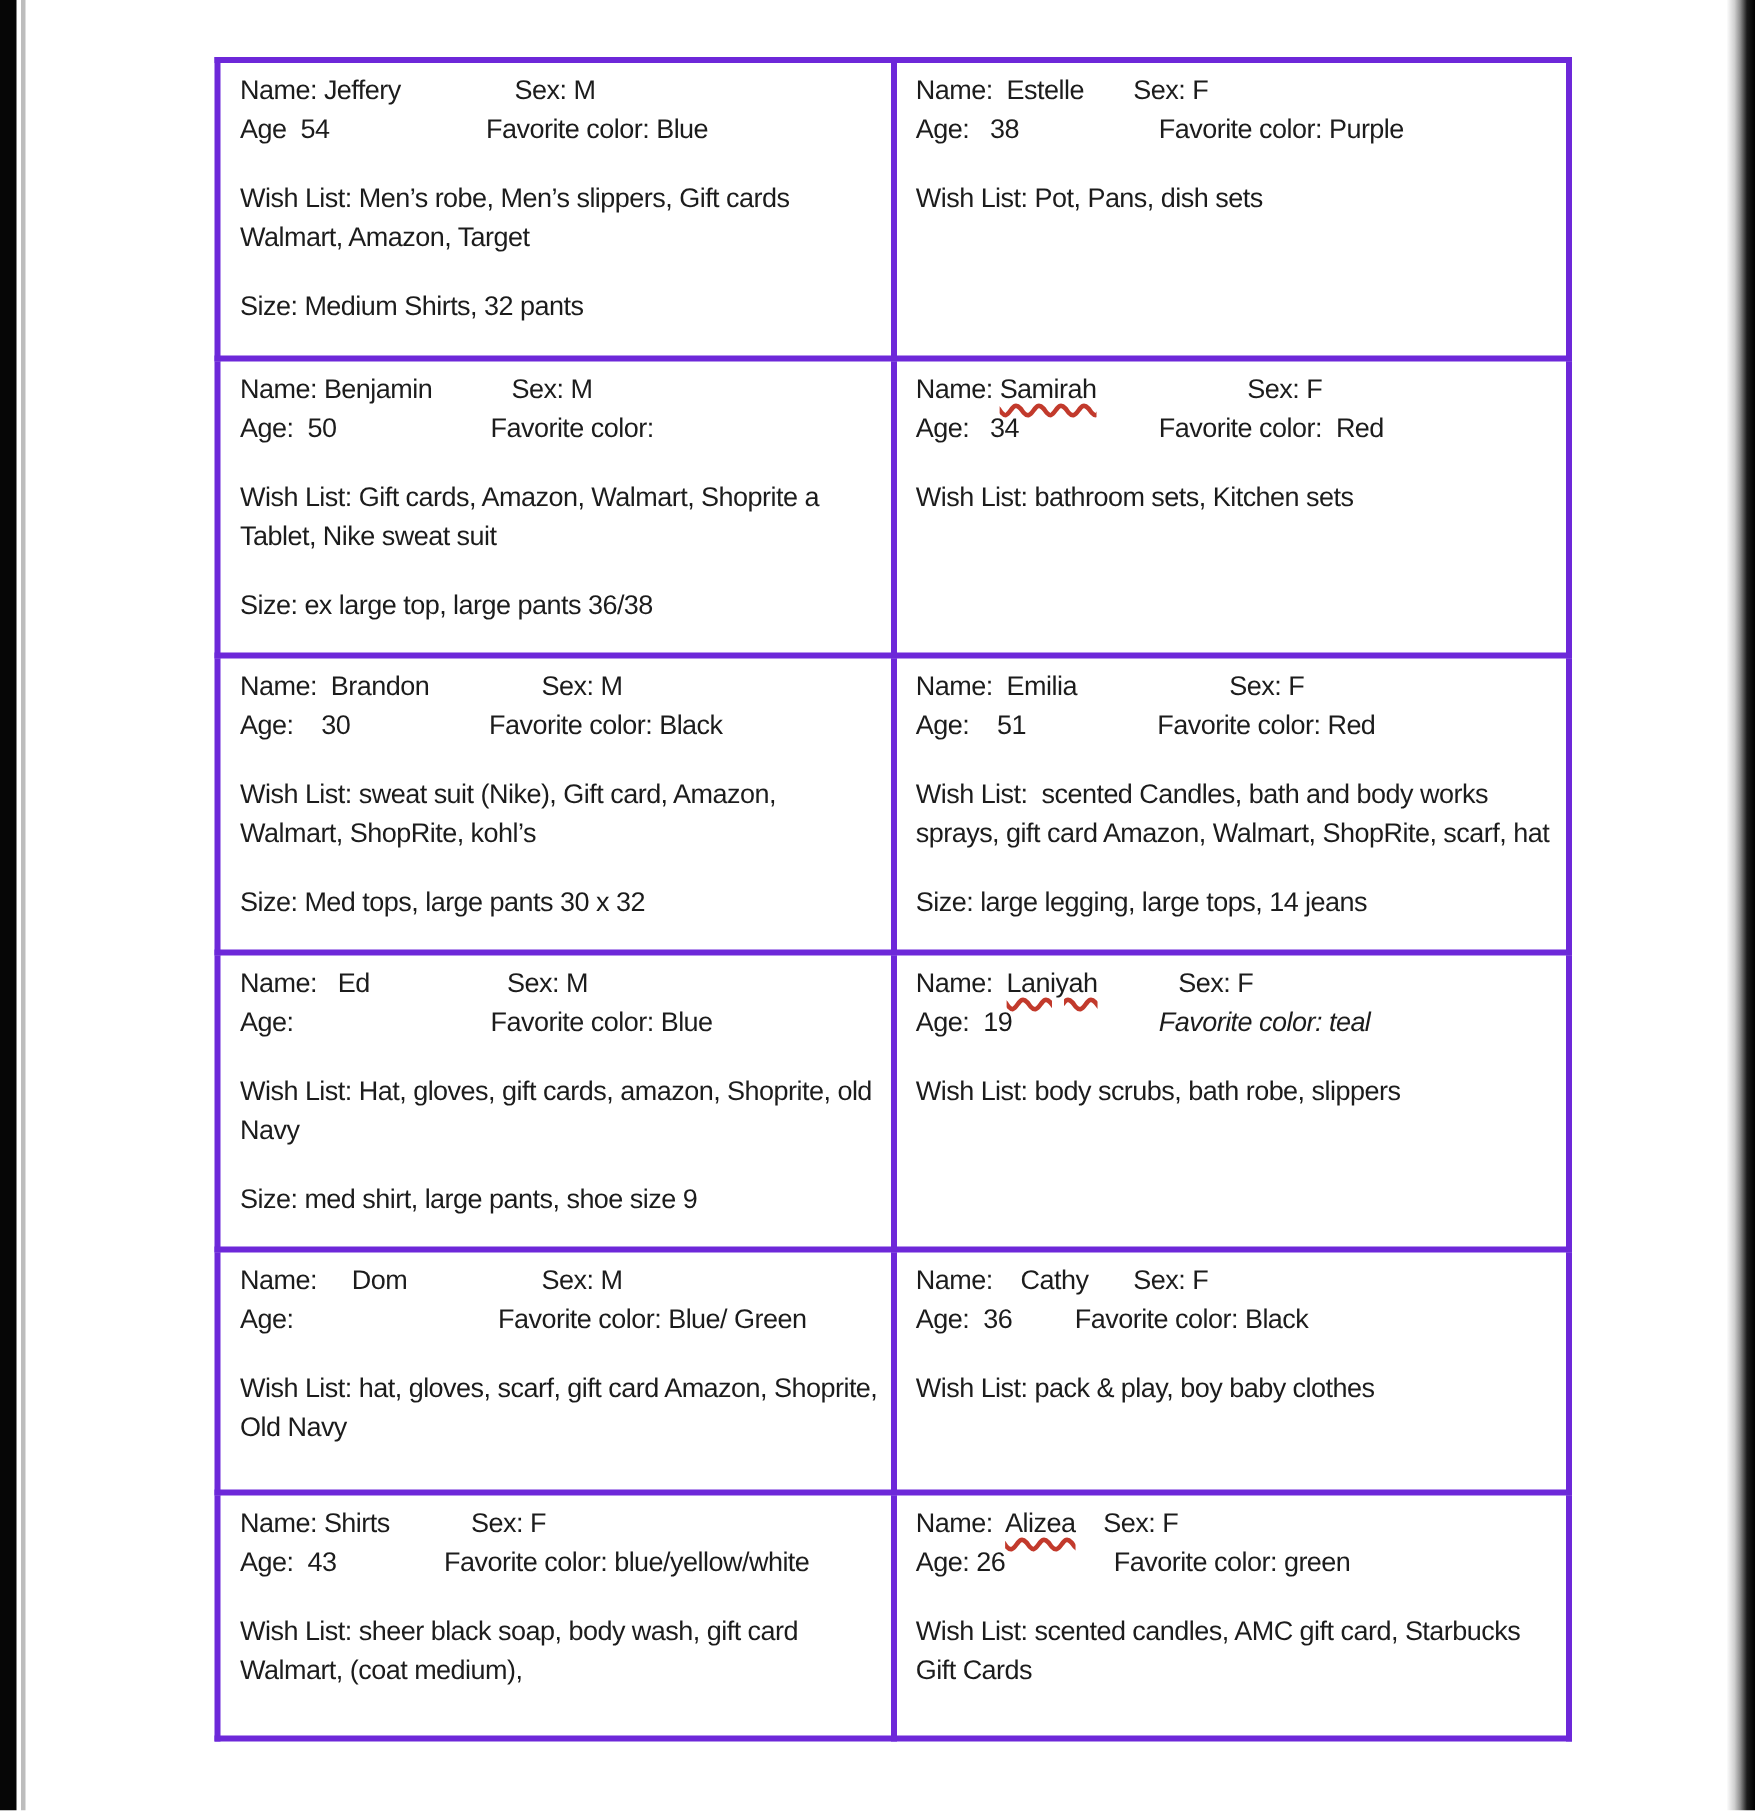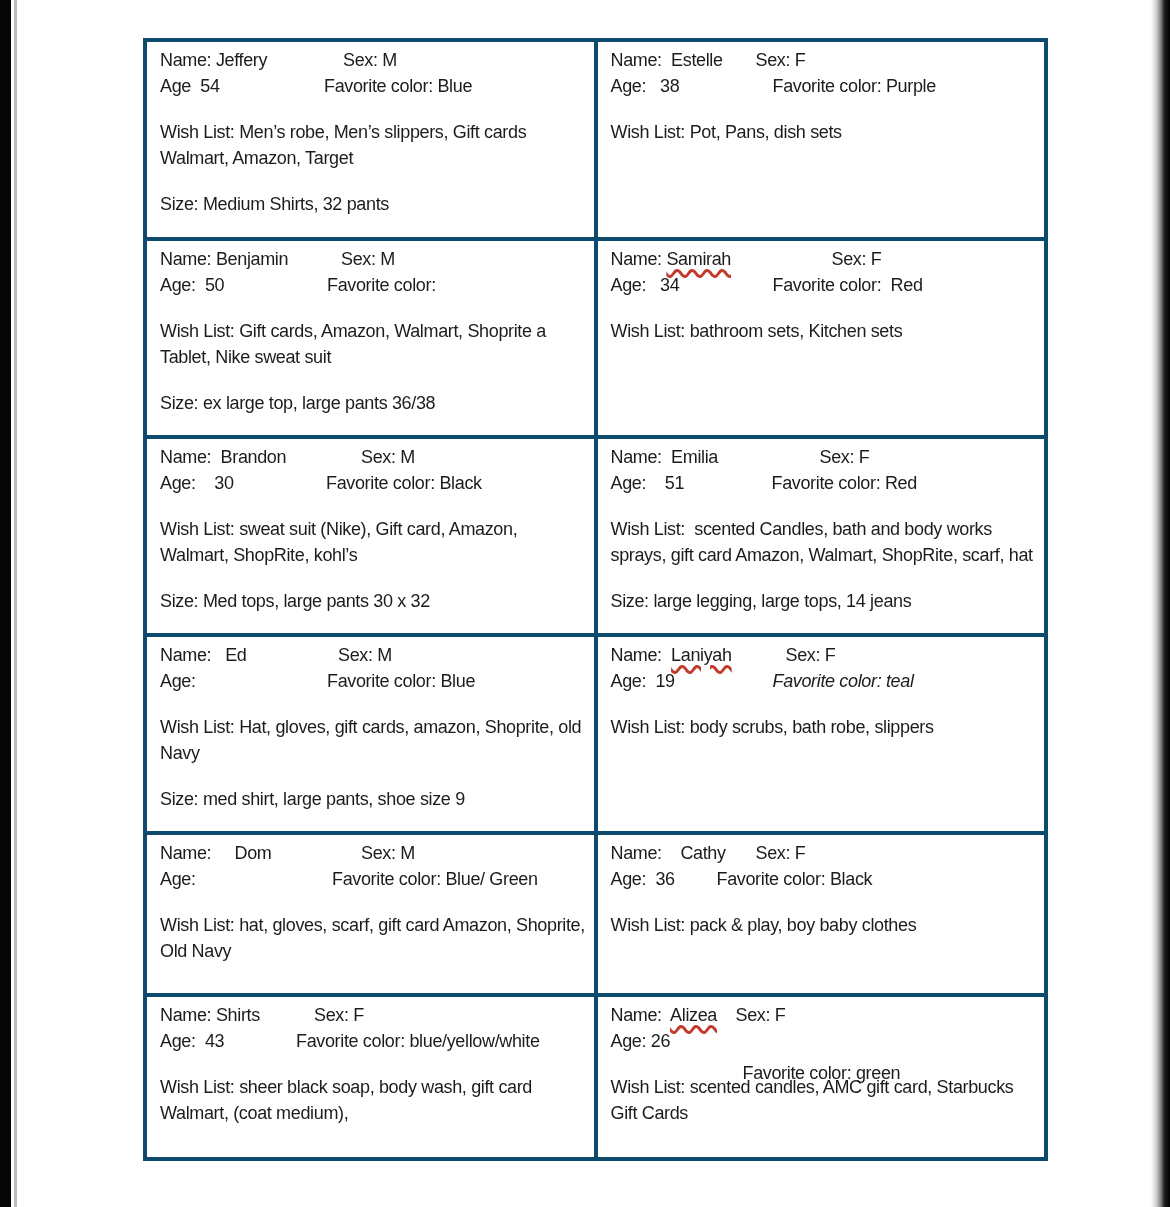--- a/index.html
+++ b/index.html
@@ -14,21 +14,21 @@
   .left-line  { position:absolute; left:14px; top:0; width:3px; height:1207px; background:#bdbdbd; }
   .right-edge { position:absolute; right:0; top:0; width:19px; height:1207px;
                 background:linear-gradient(to right,#ffffff 0%,#cfcfcf 28%,#8f8f8f 48%,#1b1b1b 72%,#000 100%); }
 
   
   table.doc {
     position:absolute; left:143px; top:38px; width:905px;
     border-collapse:collapse; table-layout:fixed;
   }
   table.doc td {
-    border:4px solid #0c4a6e;
+    border:4px solid #6d28d9;
     vertical-align:top;
     padding:5px 6px 0 13px;
     font-size:18px;
     letter-spacing:-0.35px;
     line-height:26px;
   }
   .line  { position:relative; height:26px; white-space:pre; }
   .tab   { position:absolute; top:0; white-space:pre; }
   .blank { height:20px; }
   .wish  { white-space:pre-wrap; }
@@ -144,21 +144,21 @@
         <td class="cell">
     <div class="line"><span>Name: </span><span>Shirts</span><span class="tab" style="left: 154px;">Sex: F</span></div>
     <div class="line"><span>Age:  43</span><span class="tab" style="left: 136px;">Favorite color: blue/yellow/white</span></div>
     <div class="blank"></div>
     <div class="wish">Wish List: sheer black soap, body wash, gift card Walmart, (coat medium),</div>
     <div class="blank"></div>
     <div class="size"></div>
   </td>
         <td class="cell">
     <div class="line"><span>Name:  </span><span class="wavy">Alizea</span><span class="tab" style="left: 125px;">Sex: F</span></div>
-    <div class="line"><span>Age: 26</span><span class="tab" style="left: 132px; margin-top: 32px;">Favorite color: green</span></div>
+    <div class="line"><span>Age: 26</span><span class="tab" style="left: 132px;">Favorite color: green</span></div>
     <div class="blank"></div>
     <div class="wish">Wish List: scented candles, AMC gift card, Starbucks Gift Cards</div>
     <div class="blank"></div>
     <div class="size"></div>
   </td>
       </tr>
     </tbody>
 </table>
 
 </body></html>

